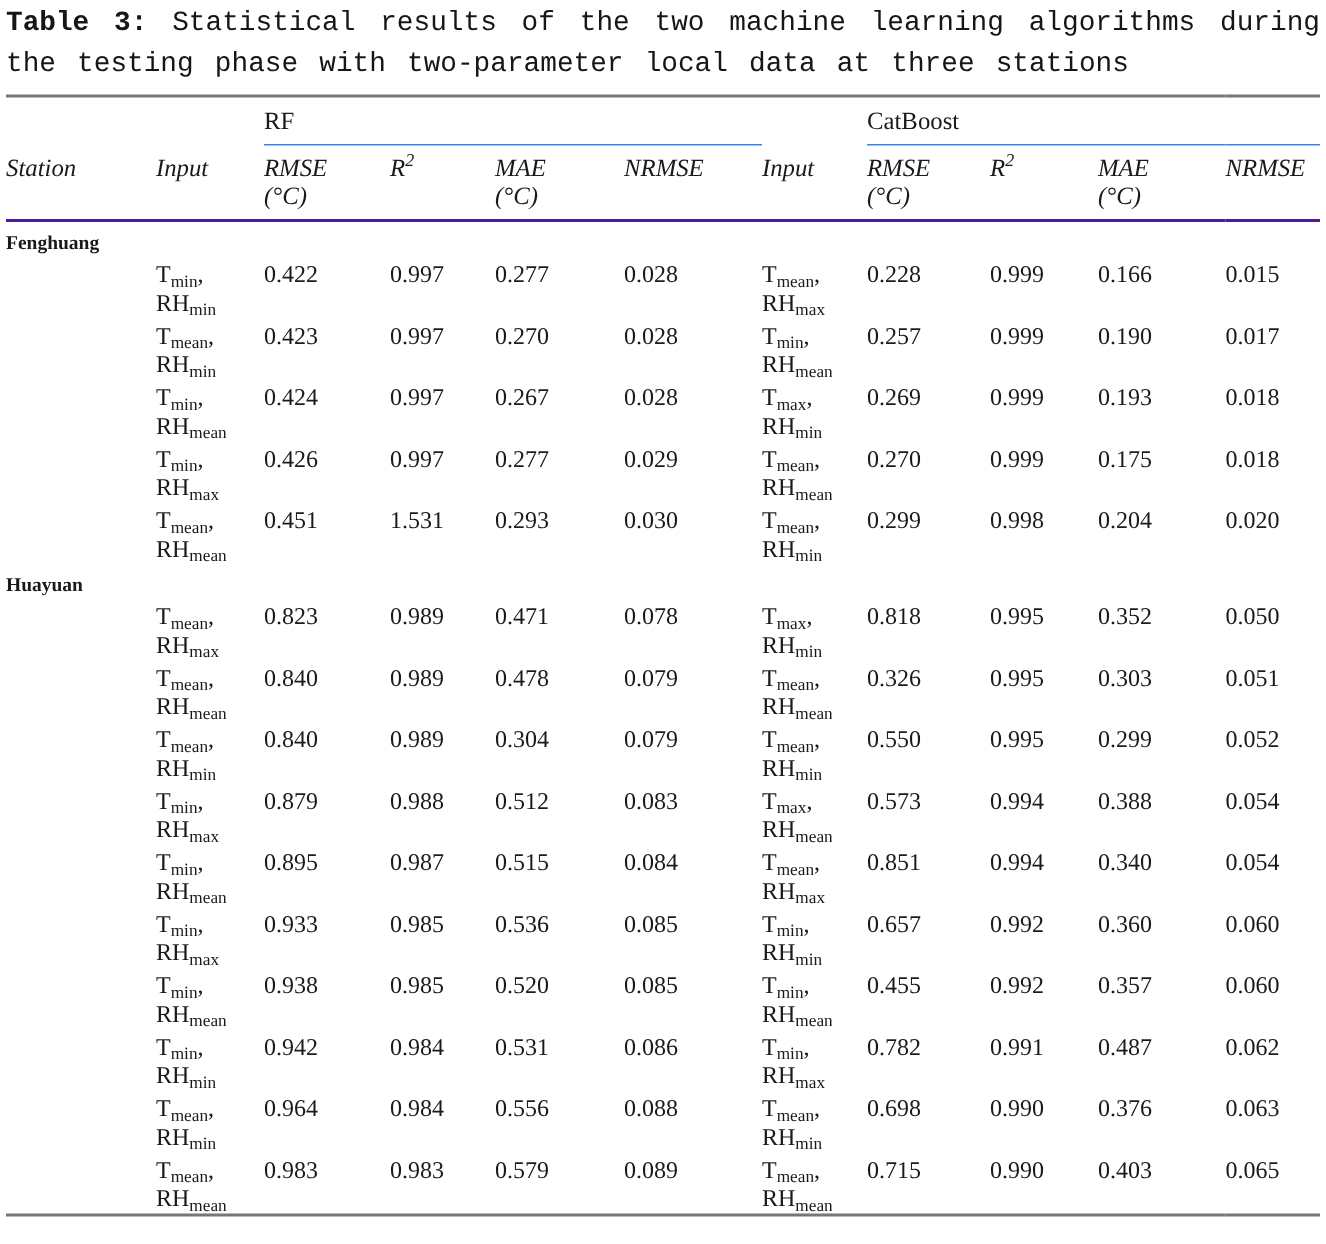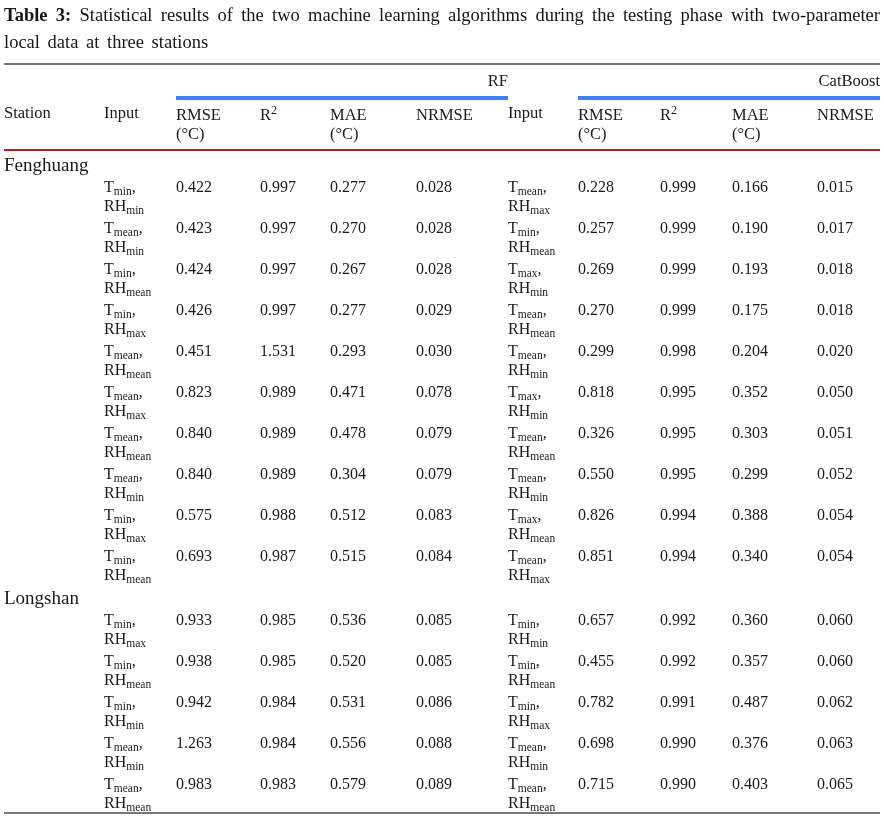--- a/index.html
+++ b/index.html
@@ -18,20 +18,21 @@
     width: 876px;
     padding: 2px 4px 0 4px;
   }
   .caption {
     margin: 0;
     font-size: 18.5px;
     line-height: 27px;
     text-align: justify;
     word-spacing: 3px;
     color: #161616;
+    font-family: Liberation Mono, monospace;
   }
   .caption b {
     font-weight: bold;
   }
   table.results {
     table-layout: fixed;
     border-collapse: collapse;
     width: 876px;
     margin-top: 7px;
     border-top: 2px solid #777;
@@ -51,43 +52,45 @@
   col.c-mae2    { width: 85px;  }
   col.c-nrmse2  { width: 63px;  }
 
   th, td {
     font-weight: normal;
     text-align: left;
     vertical-align: top;
     padding: 0;
   }
   tr.group-row th.span-head {
-    text-align: right;
+    text-align: left;
     padding: 6px 0 5px 0;
-    border-bottom: 4px solid #3b82f6;
+    border-bottom: 1px solid #3b82f6;
     font-size: 16.5px;
   }
   tr.group-row td.nb {
     border-bottom: none;
   }
   tr.col-row th {
     padding: 5px 0 6px 0;
     line-height: 19px;
-    border-bottom: 2px solid #b91c1c;
+    border-bottom: 2px solid #4c1d95;
     font-size: 16.5px;
+    font-style: italic;
   }
   tr.col-row th sup {
     font-size: 12px;
     vertical-align: super;
     line-height: 0;
   }
   tr.station-row td {
     padding-top: 4px;
     line-height: 19px;
-    font-size: 19px;
+    font-size: 13px;
+    font-weight: bold;
   }
   tr.data-row td {
     padding-top: 3px;
     line-height: 19px;
   }
   td.input sub, tr.data-row sub {
     font-size: 11.5px;
     line-height: 0;
     vertical-align: -3px;
   }
@@ -202,20 +205,23 @@
     <td>1.531</td>
     <td>0.293</td>
     <td>0.030</td>
     <td class="input"><span>T<sub>mean</sub>,</span><br><span>RH<sub>min</sub></span></td>
     <td>0.299</td>
     <td>0.998</td>
     <td>0.204</td>
     <td>0.020</td>
   </tr>
 
+  <tr class="station-row">
+    <td colspan="11">Huayuan</td>
+  </tr>
 
   <tr class="data-row">
     <td></td>
     <td class="input"><span>T<sub>mean</sub>,</span><br><span>RH<sub>max</sub></span></td>
     <td>0.823</td>
     <td>0.989</td>
     <td>0.471</td>
     <td>0.078</td>
     <td class="input"><span>T<sub>max</sub>,</span><br><span>RH<sub>min</sub></span></td>
     <td>0.818</td>
@@ -248,48 +254,45 @@
     <td class="input"><span>T<sub>mean</sub>,</span><br><span>RH<sub>min</sub></span></td>
     <td>0.550</td>
     <td>0.995</td>
     <td>0.299</td>
     <td>0.052</td>
   </tr>
 
   <tr class="data-row">
     <td></td>
     <td class="input"><span>T<sub>min</sub>,</span><br><span>RH<sub>max</sub></span></td>
-    <td>0.575</td>
+    <td>0.879</td>
     <td>0.988</td>
     <td>0.512</td>
     <td>0.083</td>
     <td class="input"><span>T<sub>max</sub>,</span><br><span>RH<sub>mean</sub></span></td>
-    <td>0.826</td>
+    <td>0.573</td>
     <td>0.994</td>
     <td>0.388</td>
     <td>0.054</td>
   </tr>
 
   <tr class="data-row">
     <td></td>
     <td class="input"><span>T<sub>min</sub>,</span><br><span>RH<sub>mean</sub></span></td>
-    <td>0.693</td>
+    <td>0.895</td>
     <td>0.987</td>
     <td>0.515</td>
     <td>0.084</td>
     <td class="input"><span>T<sub>mean</sub>,</span><br><span>RH<sub>max</sub></span></td>
     <td>0.851</td>
     <td>0.994</td>
     <td>0.340</td>
     <td>0.054</td>
   </tr>
 
-  <tr class="station-row">
-    <td colspan="11">Longshan</td>
-  </tr>
 
   <tr class="data-row">
     <td></td>
     <td class="input"><span>T<sub>min</sub>,</span><br><span>RH<sub>max</sub></span></td>
     <td>0.933</td>
     <td>0.985</td>
     <td>0.536</td>
     <td>0.085</td>
     <td class="input"><span>T<sub>min</sub>,</span><br><span>RH<sub>min</sub></span></td>
     <td>0.657</td>
@@ -322,21 +325,21 @@
     <td class="input"><span>T<sub>min</sub>,</span><br><span>RH<sub>max</sub></span></td>
     <td>0.782</td>
     <td>0.991</td>
     <td>0.487</td>
     <td>0.062</td>
   </tr>
 
   <tr class="data-row">
     <td></td>
     <td class="input"><span>T<sub>mean</sub>,</span><br><span>RH<sub>min</sub></span></td>
-    <td>1.263</td>
+    <td>0.964</td>
     <td>0.984</td>
     <td>0.556</td>
     <td>0.088</td>
     <td class="input"><span>T<sub>mean</sub>,</span><br><span>RH<sub>min</sub></span></td>
     <td>0.698</td>
     <td>0.990</td>
     <td>0.376</td>
     <td>0.063</td>
   </tr>
 

